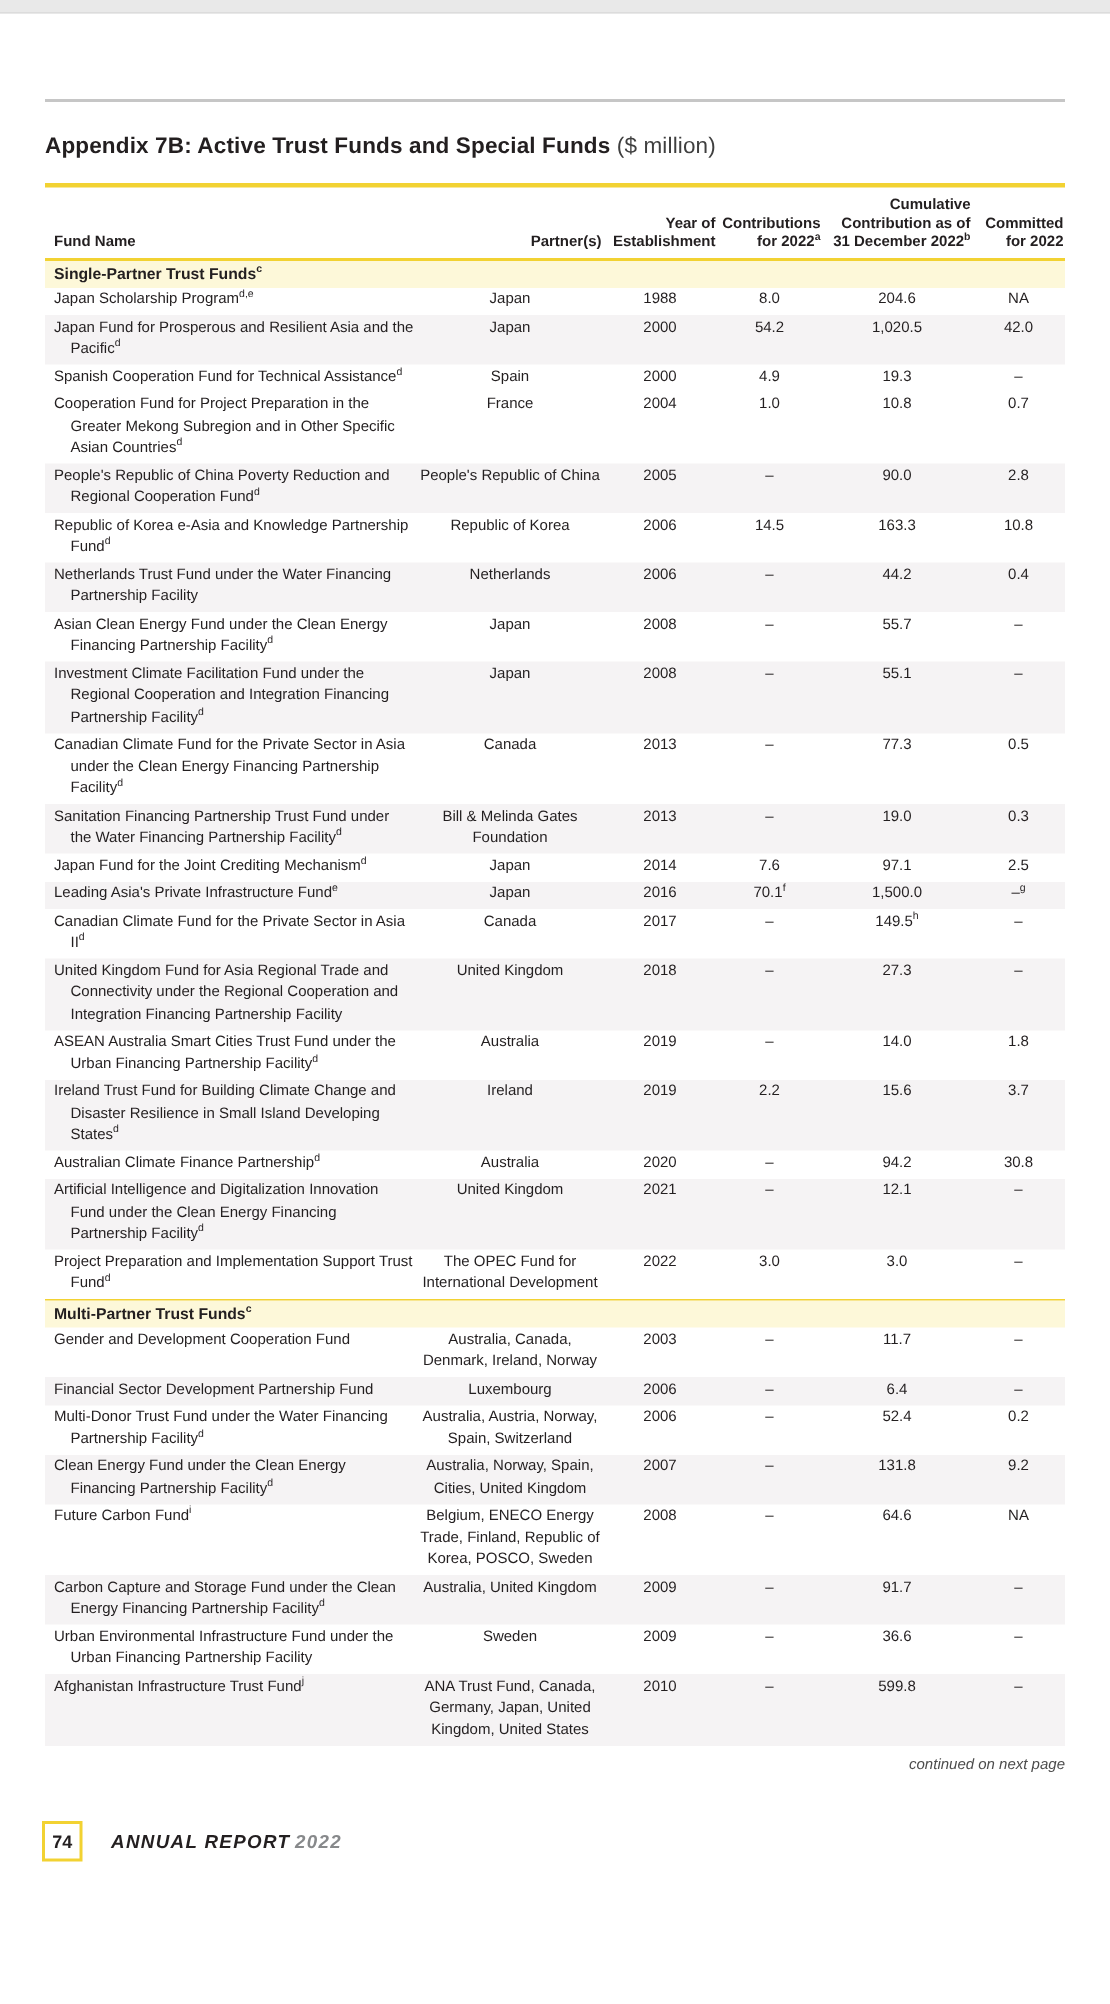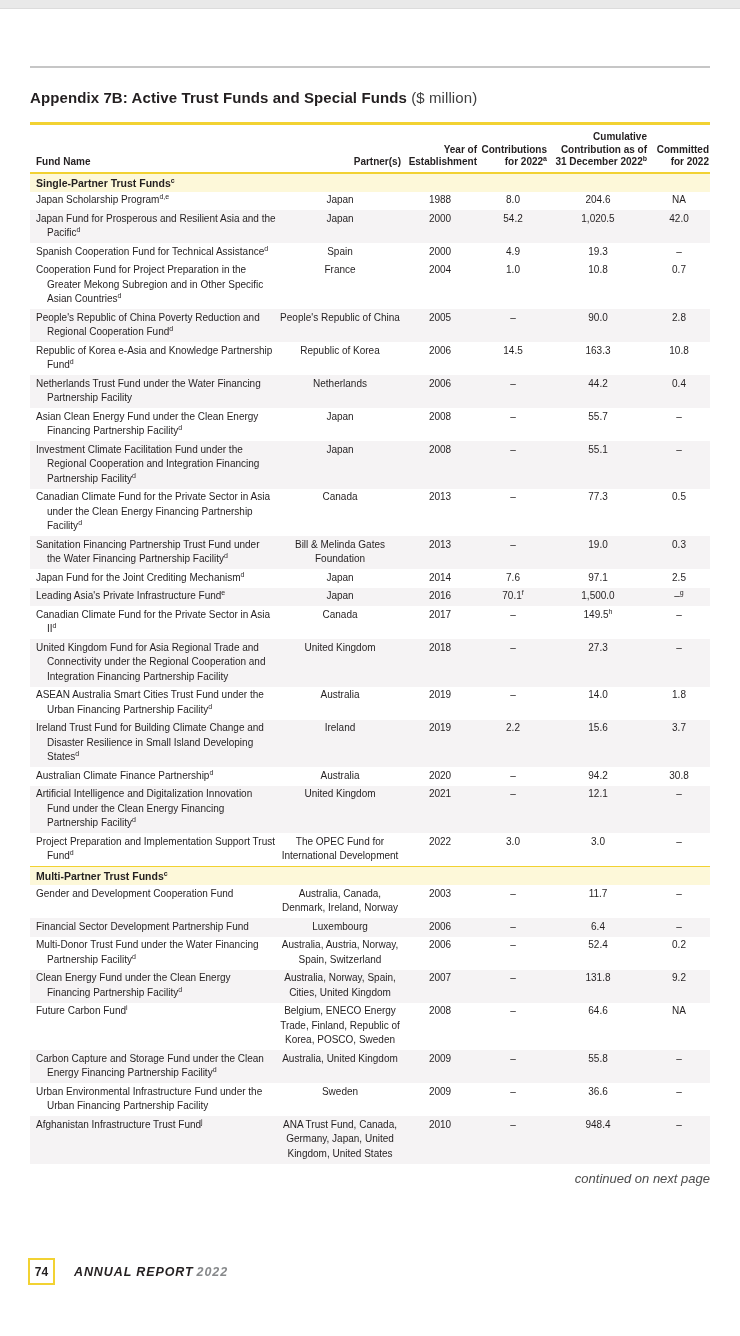--- a/index.html
+++ b/index.html
@@ -38,24 +38,24 @@
   }
   tbody tr.data-row.shaded td{background:var(--row-shade);}
   tbody td{
     font-size:10px;line-height:14.5px;vertical-align:top;
     padding:1.5px 2px 2.5px 2px;
   }
   td.name-cell{padding-left:17px;text-indent:-11px;}
   td.center-cell{text-align:center;}
   sup{font-size:7px;line-height:0;vertical-align:super;letter-spacing:0;}
   .continued{
-    margin-top:7px;text-align:right;font-style:italic;font-size:13px;color:#4c4c4c;
+    margin-top:7px;text-align:right;font-style:italic;font-size:10px;color:#4c4c4c;
   }
   .footer{
-    position:absolute;left:28px;top:1258px;display:flex;align-items:center;
+    position:absolute;left:28px;top:1214px;display:flex;align-items:center;
   }
   .page-num-box{
     width:27px;height:27px;border:2.5px solid var(--accent-yellow);
     display:flex;align-items:center;justify-content:center;
     font-weight:bold;font-size:12px;background:#ffffff;
   }
   .report-title{margin-left:19px;font-weight:bold;font-size:12.5px;letter-spacing:0.9px;font-style:italic;}
   .report-title .year{color:var(--muted);margin-left:3px;}
 </style>
 </head>
@@ -291,37 +291,37 @@
             <td class="center-cell">2008</td>
             <td class="center-cell">–</td>
             <td class="center-cell">64.6</td>
             <td class="center-cell">NA</td>
           </tr>
           <tr class="data-row shaded">
             <td class="name-cell">Carbon Capture and Storage Fund under the Clean Energy Financing Partnership Facility<sup>d</sup></td>
             <td class="center-cell">Australia, United Kingdom</td>
             <td class="center-cell">2009</td>
             <td class="center-cell">–</td>
-            <td class="center-cell">55.8</td>
+            <td class="center-cell">91.7</td>
             <td class="center-cell">–</td>
           </tr>
           <tr class="data-row">
             <td class="name-cell">Urban Environmental Infrastructure Fund under the Urban Financing Partnership Facility</td>
             <td class="center-cell">Sweden</td>
             <td class="center-cell">2009</td>
             <td class="center-cell">–</td>
             <td class="center-cell">36.6</td>
             <td class="center-cell">–</td>
           </tr>
           <tr class="data-row shaded">
             <td class="name-cell">Afghanistan Infrastructure Trust Fund<sup>j</sup></td>
             <td class="center-cell">ANA Trust Fund, Canada, Germany, Japan, United Kingdom, United States</td>
             <td class="center-cell">2010</td>
             <td class="center-cell">–</td>
-            <td class="center-cell">948.4</td>
+            <td class="center-cell">599.8</td>
             <td class="center-cell">–</td>
           </tr>
         </tbody>
     </table>
 
     <div class="continued">continued on next page</div>
   </div>
 
   <div class="footer">
     <div class="page-num-box">74</div>

